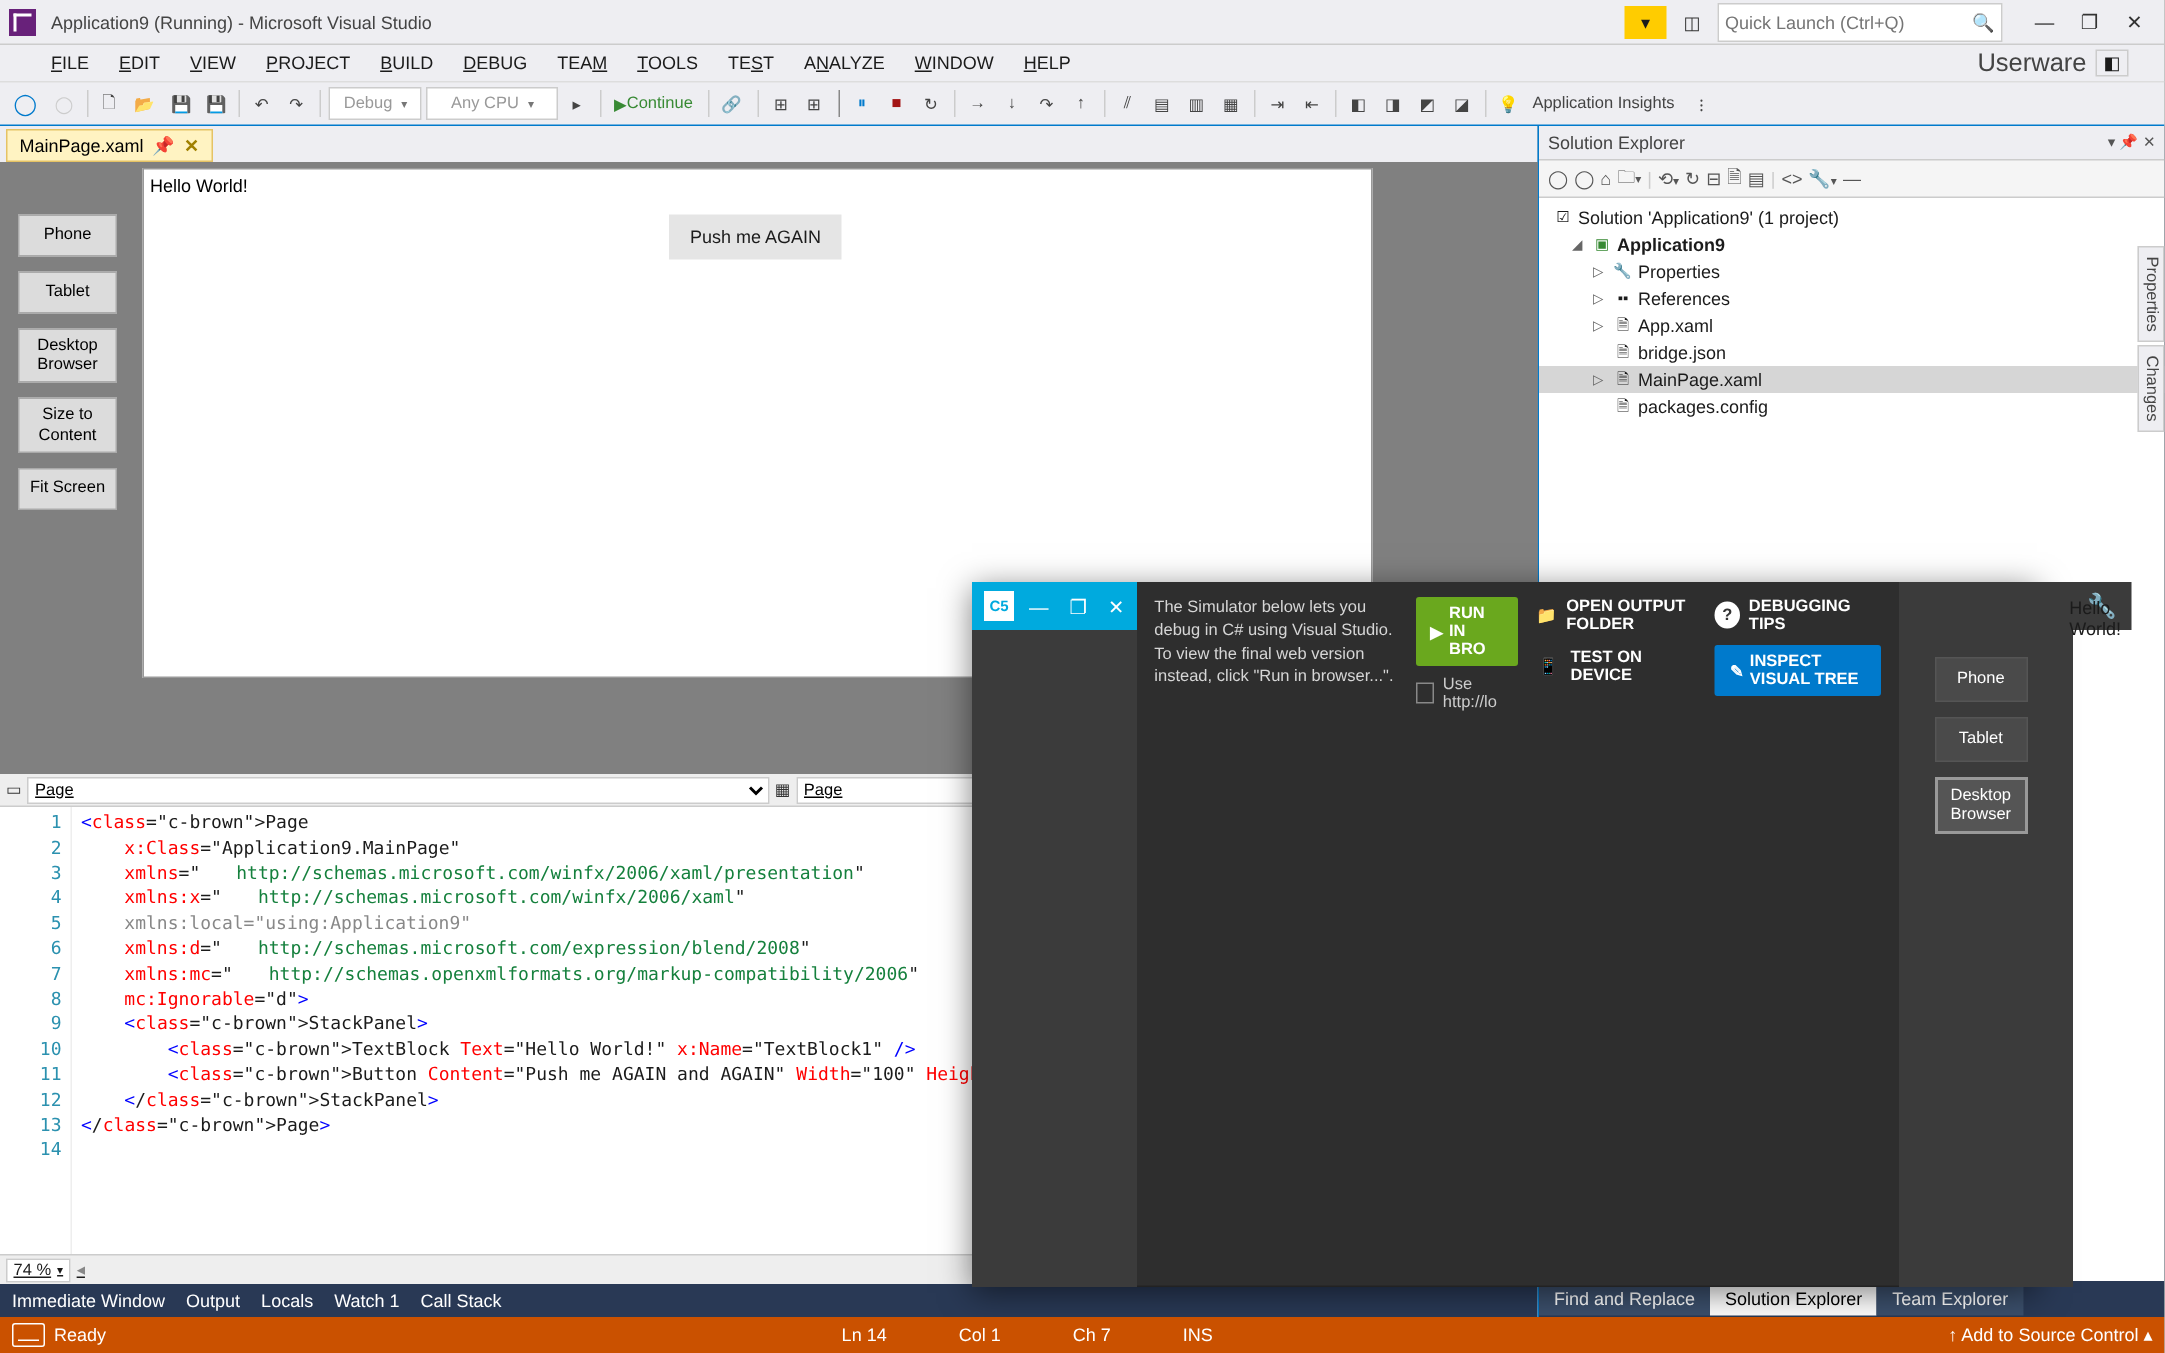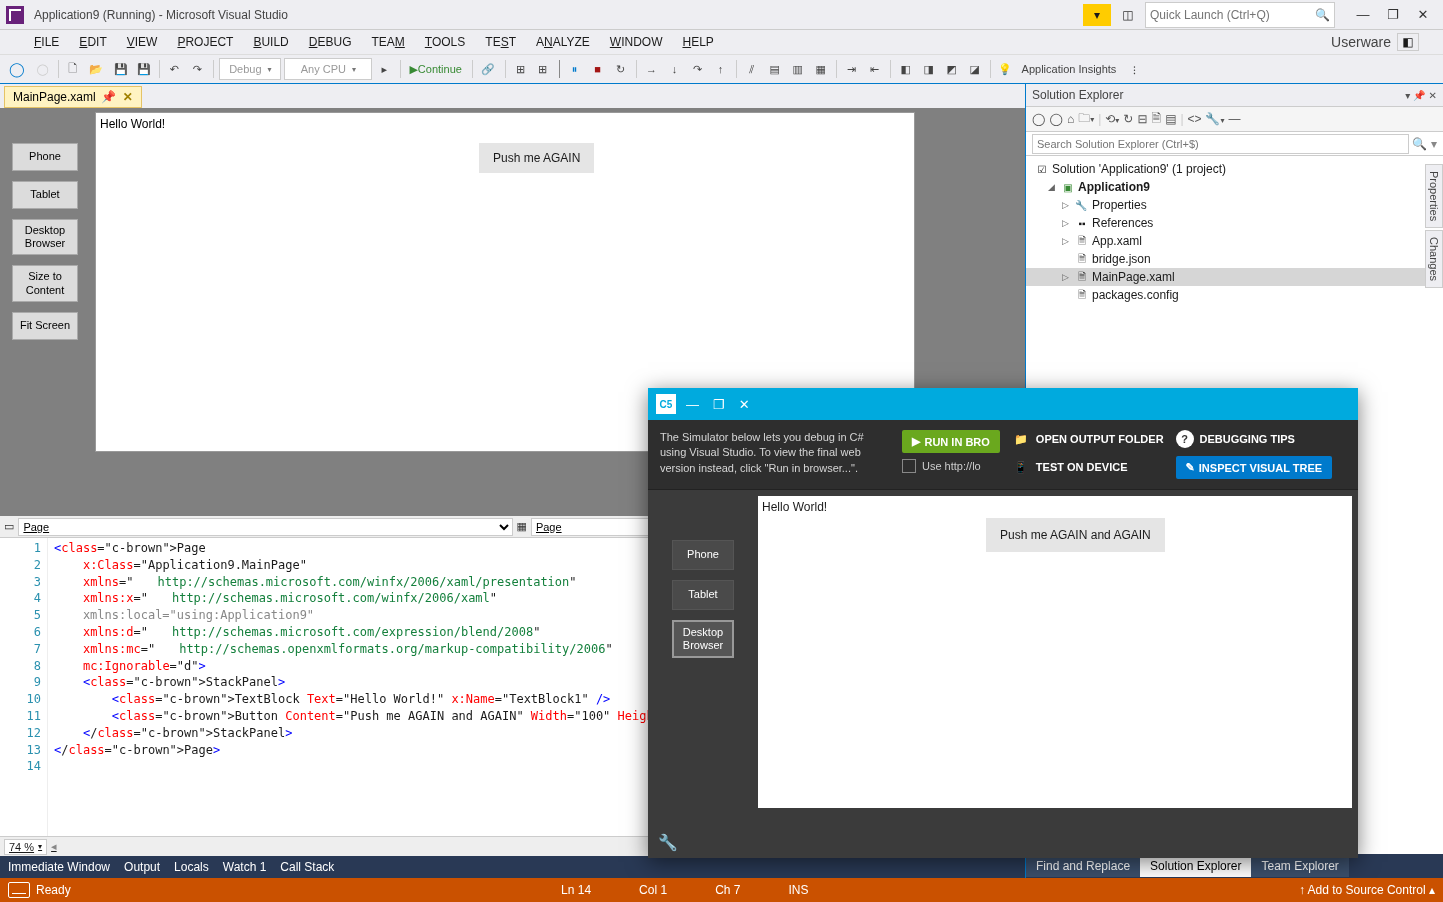--- a/index.html
+++ b/index.html
@@ -14,42 +14,42 @@
 .titlebar-icon { width:22px; height:22px; display:flex; align-items:center; justify-content:center; color:#333; }
 .search { border:1px solid #ccc; background:#fff; height:22px; width:190px; display:flex; align-items:center; padding:12px 4px; }
 .search input { border:none; outline:none; flex:1; font-size:12px; }
 .search .mag { color:#777; }
 .winctl { display:flex; gap:2px; margin-left:8px; }
 .winctl div { width:28px; height:20px; display:flex; align-items:center; justify-content:center; font-size:13px; color:#333; }
 .menubar { height:24px; background:#eeeef2; display:flex; align-items:center; padding:0 24px; gap:0; }
 .menubar .menu-item { padding:3px 10px; color:#1b1b1b; font-size:12px; }
 .menubar .menu-item span { text-decoration:underline; }
 .menubar .spacer { flex:1; }
-.menubar .userware { color:#444; font-size:14px; padding-right:6px; }
+.menubar .userware { color:#444; font-size:17px; padding-right:6px; }
 .menubar .sendfeedback { width:22px; height:18px; border:1px solid #ccc; display:flex; align-items:center; justify-content:center; }
 .toolbar { height:30px; background:#eeeef2; border-top:1px solid #ddd; border-bottom:1px solid #007acc; display:flex; align-items:center; padding:0 6px; gap:3px; }
 .tbtn { min-width:20px; height:22px; display:flex; align-items:center; justify-content:center; color:#444; font-size:11px; padding:0 3px; }
 .tbtn.combo { border:1px solid #ccc; background:#fff; padding:0 4px; gap:4px; color:#999; }
 .tbtn .dd { font-size:8px; margin-left:2px; color:#777; }
 .tbtn.green { color:#388a34; font-weight:400; }
 .tsep { width:1px; height:18px; background:#ccc; margin:0 2px; }
 .body { flex:1; display:flex; background:#293955; position:relative; overflow:hidden; }
 .main-col { flex:1; display:flex; flex-direction:column; background:#293955; }
 .tabstrip { height:24px; background:#eeeef2; display:flex; align-items:flex-end; padding-left:4px; }
 .tab { height:22px; background:#fff3c2; border:1px solid #e5c365; padding:2px 8px; display:flex; align-items:center; gap:6px; font-size:12px; color:#000; }
 .tab.active { background:#fff3c2; }
 .tab .pin { color:#a08000; }
 .tab .close { color:#a08000; font-weight:bold; }
 .designer-area { flex:1; position:relative; background:#808080; }
 .designer-top { position:absolute; top:0; left:0; right:0; bottom:340px; background:#808080; }
 .designer-viewport { position:absolute; left:95px; top:4px; width:820px; height:340px; background:#fff; border:1px solid #999; }
 .device-buttons { position:absolute; left:12px; top:35px; display:flex; flex-direction:column; gap:10px; }
 .dbtn { width:66px; min-height:28px; background:#dcdcdc; border:1px solid #aaa; font-size:11px; color:#000; display:flex; align-items:center; justify-content:center; text-align:center; padding:4px 2px; line-height:1.2; }
 .designer-viewport .hello { position:absolute; left:4px; top:4px; font-size:12px; color:#000; }
-.designer-viewport .push { position:absolute; left:383px; top:30px; background:#e5e5e5; padding:8px 14px; font-size:12px; }
+.designer-viewport .push { position:absolute; left:350px; top:30px; background:#e5e5e5; padding:8px 14px; font-size:12px; }
 .split-toolbar { height:22px; background:#eee; border-bottom:1px solid #ccc; display:flex; align-items:center; font-size:11px; color:#333; }
 .split-toolbar .box { display:flex; align-items:center; gap:3px; padding:0 4px; }
 .split-toolbar .half { width:50%; display:flex; align-items:center; }
 .split-toolbar select { flex:1; border:1px solid #ccc; height:18px; font-size:11px; background:#fff;text-decoration:underline; }
 .code-area { flex:1; background:#fff; display:flex; font-family:Consolas,monospace; font-size:12px; line-height:1.4; position:relative; }
 .gutter { width:48px; background:#fff; color:#2b91af; text-align:right; padding:2px 6px 2px 2px; border-right:1px solid #eee; }
 .code { flex:1; padding:2px 6px; white-space:pre; overflow:hidden; }
 .c-blue { color:#0000ff; } .c-attr { color:#ff0000; } .c-grey { color:#888; } .c-darkred{color:#15803d;margin-left:24px;}
 .zoom-bar { height:20px; background:#eee; border-top:1px solid #ccc; display:flex; align-items:center; padding:0 4px; font-size:11px;text-decoration:underline; }
 .zoom-bar .combo2 { border:1px solid #ccc; background:#fff; padding:0 4px; height:16px; display:flex; align-items:center; gap:4px; }
@@ -71,21 +71,21 @@
 .side-tab { writing-mode:vertical-rl; background:#eeeef2; border:1px solid #ccc; padding:6px 2px; font-size:11px; color:#444; margin-bottom:2px; }
 .bottom-tabs-r { height:24px; display:flex; align-items:center; background:#293955; color:#fff; font-size:12px; gap:0; }
 .bottom-tabs-r .bt { padding:4px 10px; background:#3b4f6b; color:#fff; }
 .bottom-tabs-r .bt.active { background:#fff; color:#000; }
 .bottom-bar1 { height:22px; background:#293955; color:#fff; display:flex; align-items:center; padding:0 8px; gap:14px; font-size:12px; }
 .status-bar { height:24px; background:#ca5100; color:#fff; display:flex; align-items:center; padding:0 8px; font-size:12px; }
 .status-bar .seg { padding:0 24px; }
 .status-bar .left-ico { width:22px; height:16px; border:1px solid #fff; border-radius:2px; position:relative; margin-right:6px; }
 .status-bar .left-ico::after { content:""; position:absolute; left:3px; right:3px; bottom:3px; height:1px; background:#fff; }
 .status-bar .spacer { flex:1; }
-.simulator { position:absolute; left:648px; top:304px; width:710px; height:470px; background:#3b3b3b; box-shadow:0 4px 20px rgba(0,0,0,0.5); display:flex; flex-direction:column; }
+.simulator { position:absolute; left:648px; top:304px; width:710px; height:470px; background:#3b3b3b; box-shadow:0 4px 20px rgba(0,0,0,0.5); display:flex; }
 .simulator .sim-title { height:32px; background:#00aade; display:flex; align-items:center; padding:0 8px; color:#fff; font-size:13px; }
 .simulator .sim-title .logo2 { width:20px; height:20px; background:#fff; margin-right:10px; display:flex; align-items:center; justify-content:center; color:#00aade; font-size:10px; font-weight:bold; }
 .simulator .sim-title .t { flex:1; letter-spacing:0.5px; }
 .simulator .sim-title .wctl { display:flex; gap:14px; font-size:13px; }
 .simulator .sim-toolbar { background:#2e2e2e; padding:10px 12px; display:flex; gap:12px; align-items:flex-start; color:#fff; font-size:11px; border-bottom:1px solid #222; }
 .sim-toolbar .desc { width:230px; line-height:1.4; color:#d6d6d6; }
 .sim-toolbar .col { display:flex; flex-direction:column; gap:6px; }
 .sim-btn-green { background:#6aa81e; color:#fff; padding:5px 10px; border-radius:2px; font-size:11px; display:flex; align-items:center; gap:4px; font-weight:bold; }
 .sim-chk { display:flex; align-items:center; gap:6px; color:#ccc; }
 .sim-chk .cb { width:14px; height:14px; border:1px solid #888; }
@@ -293,24 +293,20 @@
         <span>⟲<span style="font-size:8px;">▾</span></span>
         <span>↻</span>
         <span>⊟</span>
         <span>🗎</span>
         <span>▤</span>
         <span style="color:#ccc;">|</span>
         <span>&lt;&gt;</span>
         <span>🔧<span style="font-size:8px;">▾</span></span>
         <span>—</span>
       </div>
-      <div class="se-search">
-        <input placeholder="Search Solution Explorer (Ctrl+$)" style="">
-        <span style="color:#888;margin-left:4px;">🔍 ▾</span>
-      </div>
       <div class="tree">
         <div class="row">
           <span class="indent" style="width:0;"></span>
             <span class="icon tree-ico">☑</span>
           <span>Solution 'Application9' (1 project)</span>
         </div>
         <div class="row">
           <span class="indent" style="width:14px;"></span>
             <span class="arrow">◢</span>
           <span class="icon tree-ico" style="color:#388a34;">▣</span>

